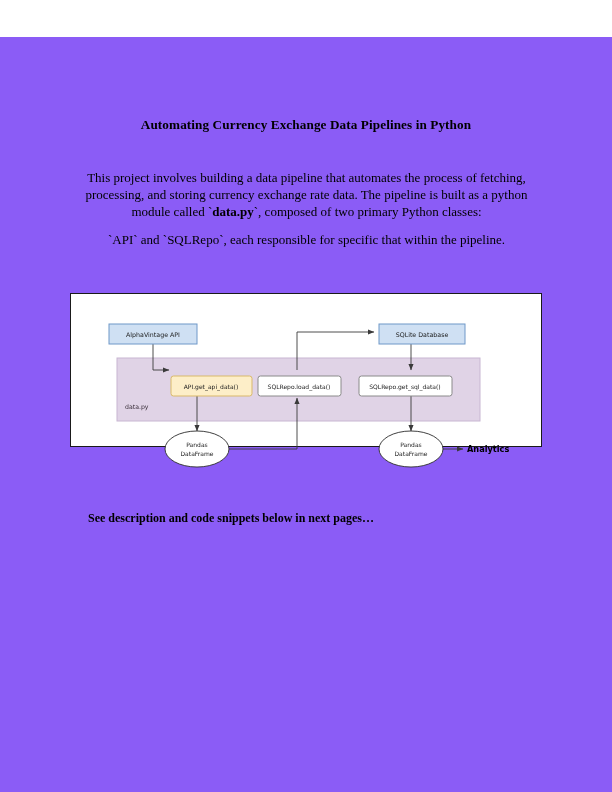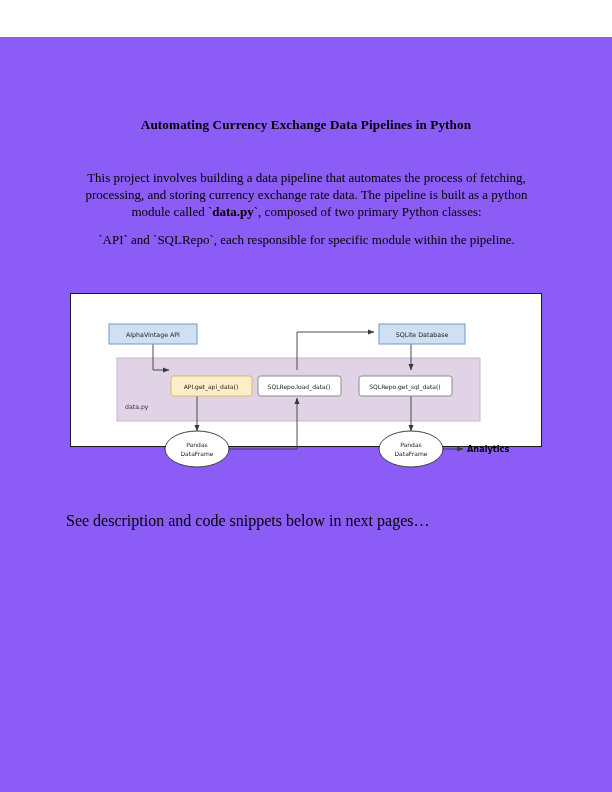--- a/index.html
+++ b/index.html
@@ -41,25 +41,25 @@
     font-size: 13px;
     line-height: 1.30;
     text-align: center;
   }
   .para b { font-weight: bold; }
   #para-1 { top: 120px; }
   #para-2 { top: 182px; }
   #para-3 { top: 202px; }
   .caption-note {
     position: absolute;
-    left: 66px;
+    left: 88px;
     top: 474px;
     width: 473px;
-    font-size: 16px;
-    font-weight: normal;
+    font-size: 12px;
+    font-weight: bold;
     line-height: 1.3;
   }
   .diagram-wrap {
     position: absolute;
     left: 70px;
     top: 256px;
     width: 472px;
     height: 154px;
     border: 1.6px solid #1a1a1a;
     background: #ffffff;
@@ -97,21 +97,21 @@
 </style>
 </head>
 <body>
 
 <div class="page">
 
   <div class="doc-title">Automating Currency Exchange Data Pipelines in Python</div>
 
   <p class="para" id="para-1"><span>This project involves building a data pipeline that automates the process of fetching, processing, and storing currency exchange rate data. The pipeline is built as a python module called `</span><b>data.py</b><span>`, composed of two primary Python classes:</span></p>
 
-  <p class="para" id="para-2">`API` and `SQLRepo`, each responsible for specific module within the pipeline.</p>
+  <p class="para" id="para-2">`API` and `SQLRepo`, each responsible for specific that within the pipeline.</p>
 
 
   <div class="diagram-wrap">
     <svg width="469" height="183" viewBox="0 0 469 183" xmlns="http://www.w3.org/2000/svg">
       <defs>
         <marker id="arrow" markerWidth="7" markerHeight="7" refX="6.1" refY="2.6" orient="auto" markerUnits="userSpaceOnUse">
           <path d="M0,0 L6.4,2.6 L0,5.2 z" fill="#3a3a3a"></path>
         </marker>
       </defs>
 

